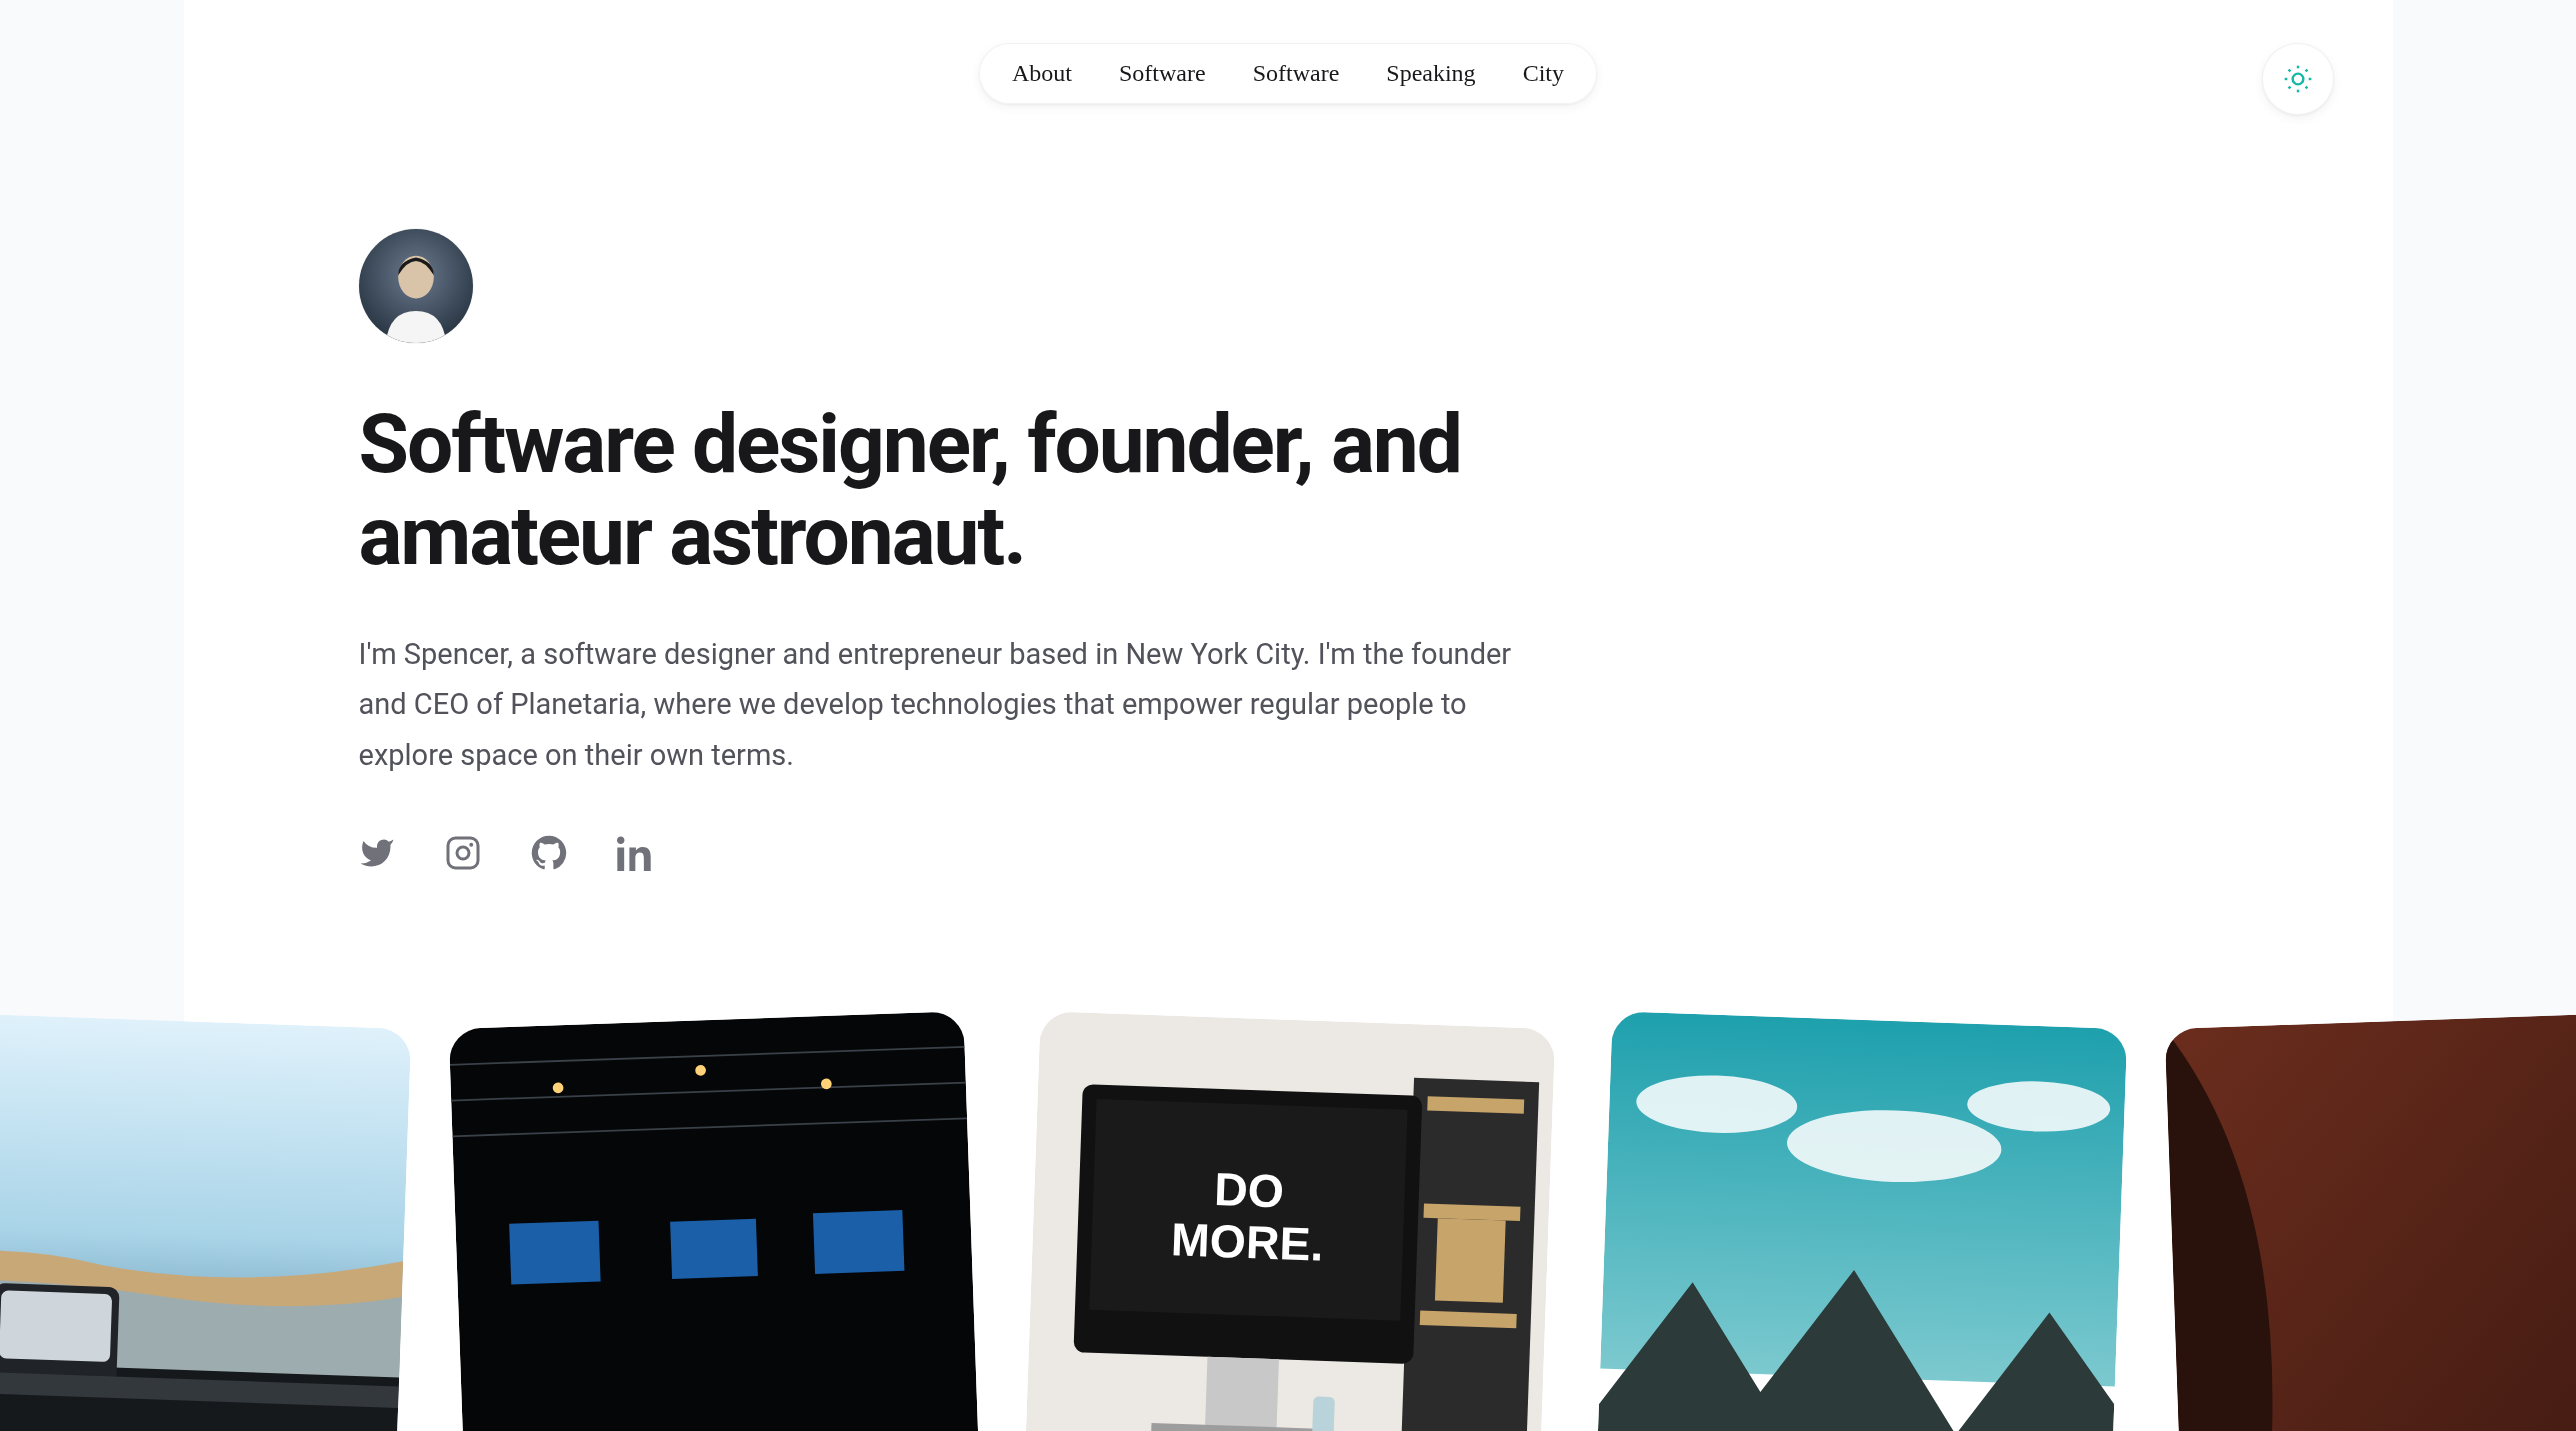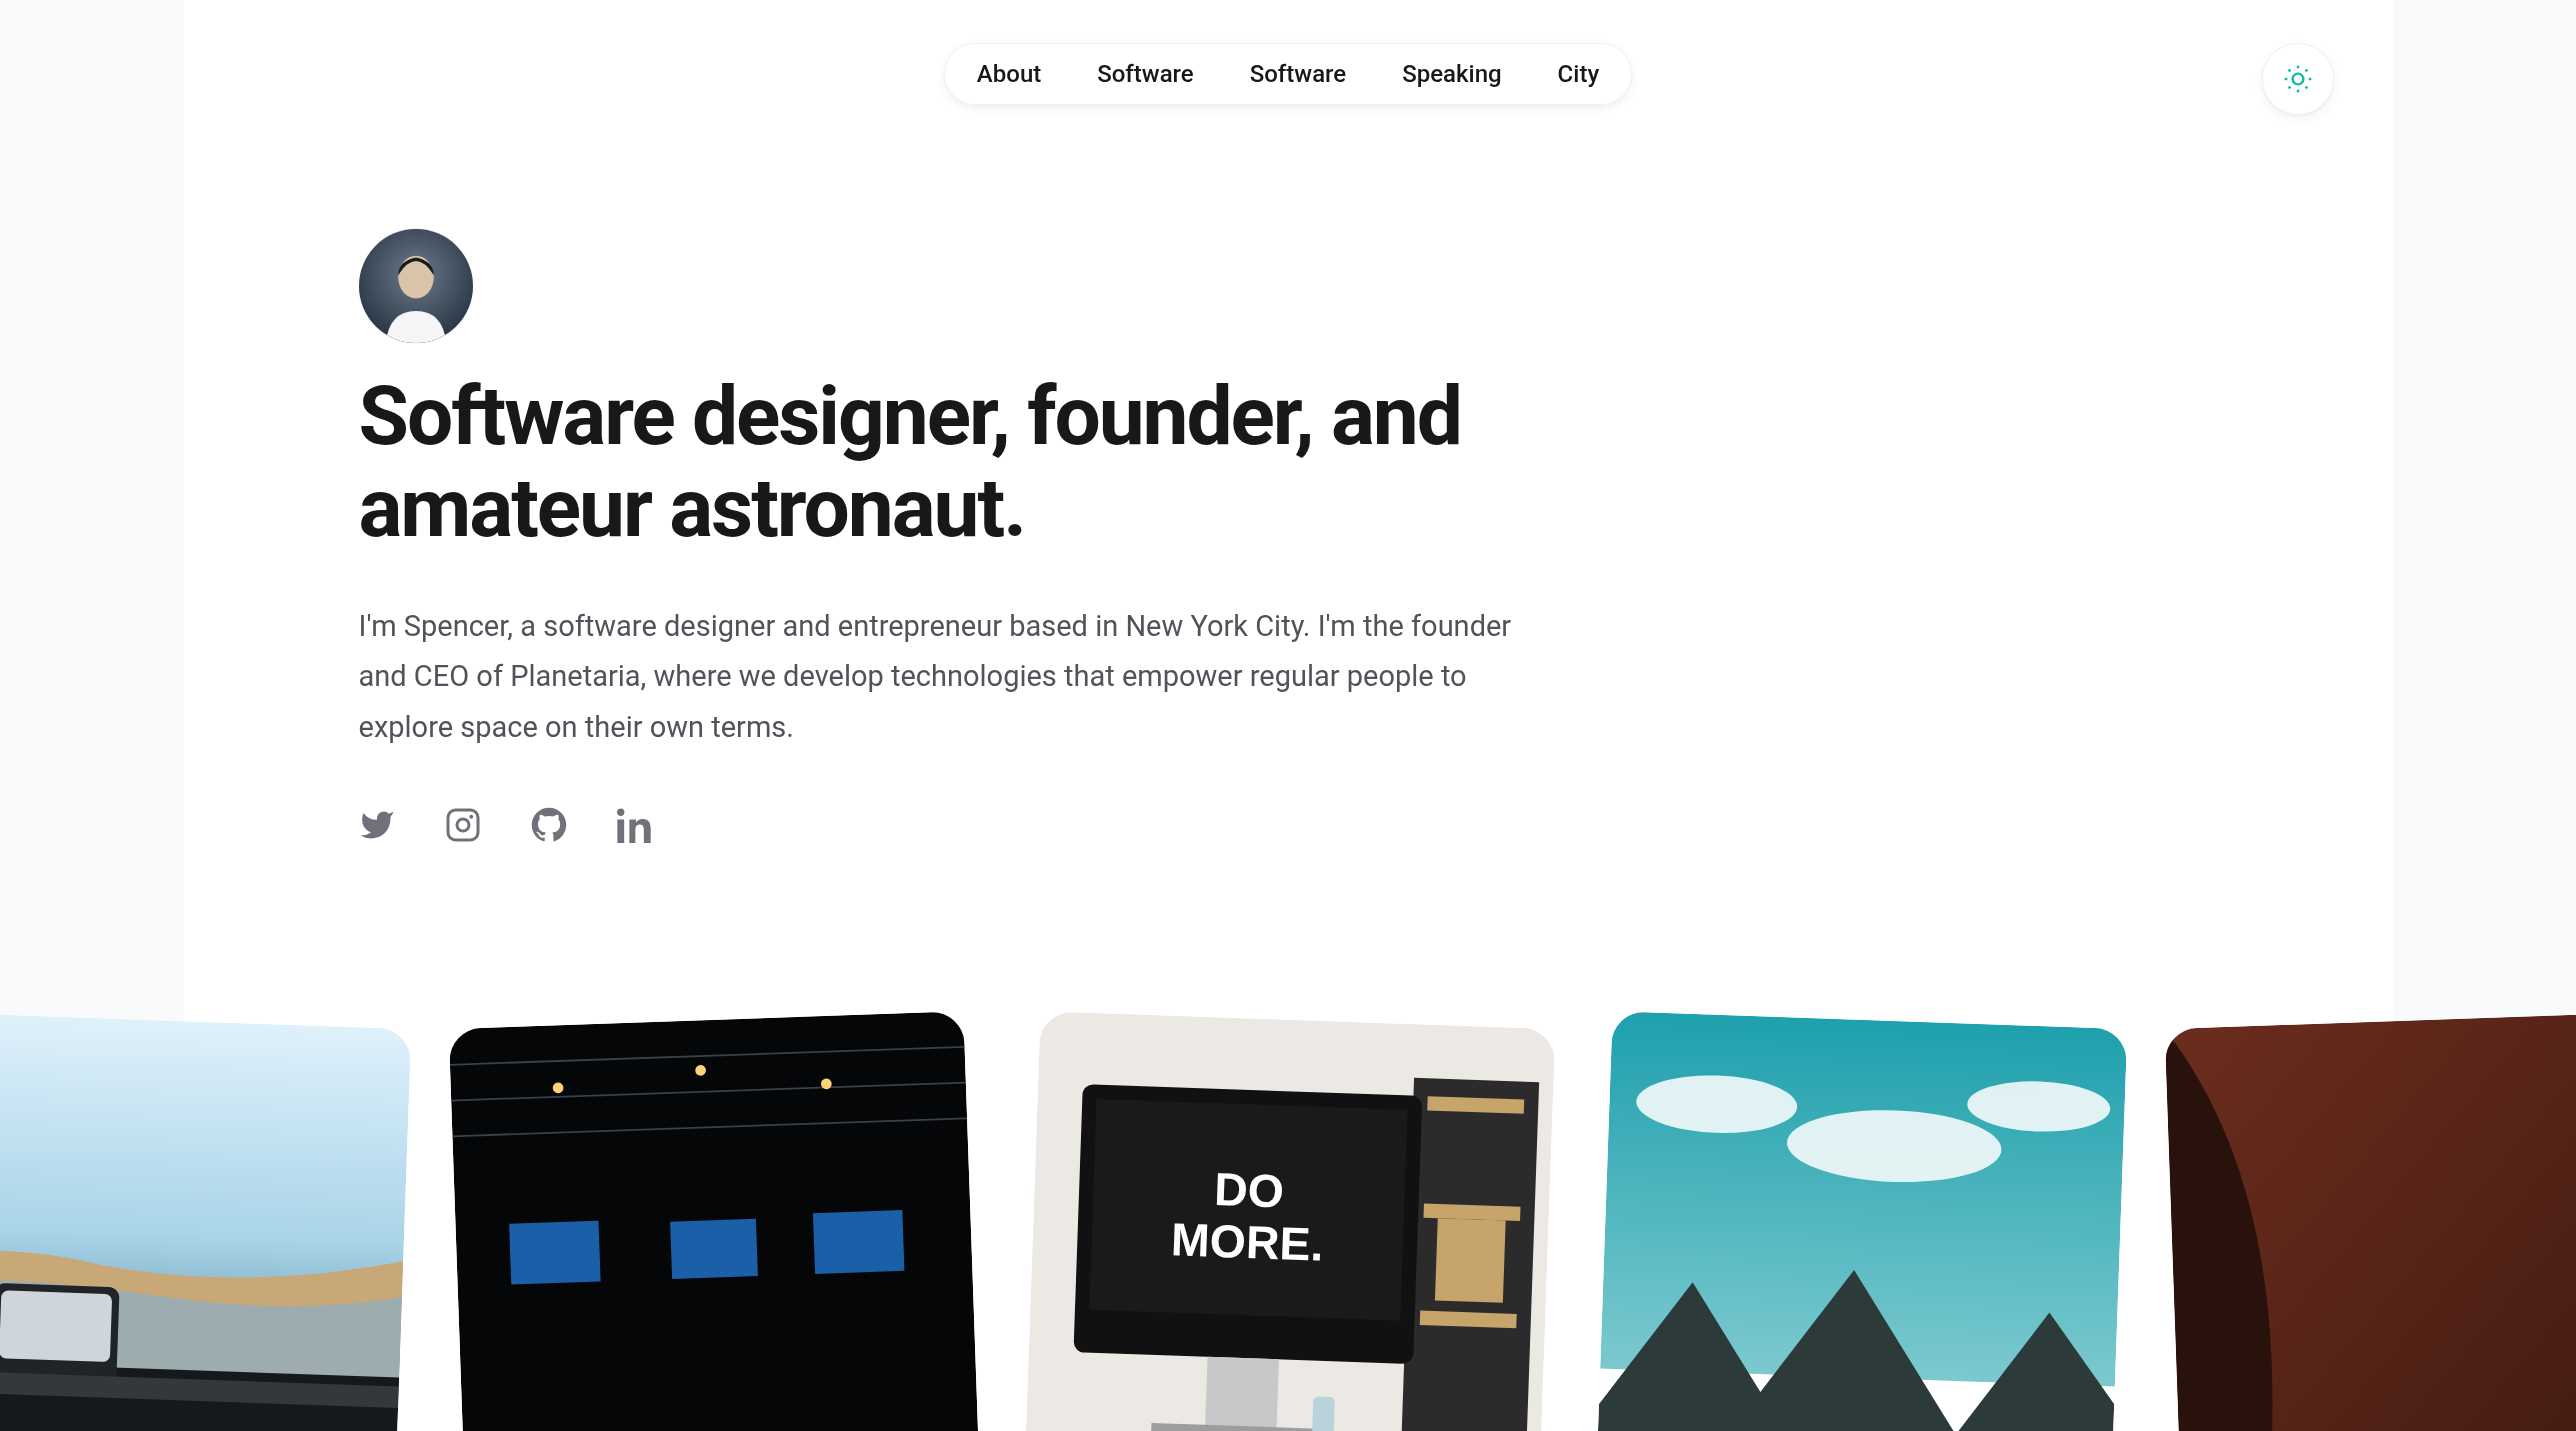--- a/index.html
+++ b/index.html
@@ -21,26 +21,27 @@
   position: absolute;
   top: 43px;
   left: 0;
   right: 0;
   display: flex;
   justify-content: center;
   align-items: center;
 }
 .nav-pill {
   display: flex;
-  gap: 13px;
+  gap: 4px;
   background: rgba(255,255,255,0.9);
   border: 0.9px solid rgba(0,0,0,0.05);
   border-radius: 894px;
   padding: 0 10.7px;
   box-shadow: 0 3.6px 10.7px rgba(0,0,0,0.05), 0 0.9px 2.7px rgba(0,0,0,0.05);
+  font-family: Liberation Serif, serif;
 }
 .nav-link {
   padding: 16px 21.5px;
   font-size: 24px;
   font-weight: 500;
   color: #18181b;
   text-decoration: none;
   cursor: pointer;
 }
 .theme-toggle {
@@ -72,21 +73,21 @@
   background: linear-gradient(135deg,#cfd9df 0%,#e2ebf0 100%);
   overflow: hidden;
   display: flex;
   align-items: center;
   justify-content: center;
   box-shadow: 0 0 0 0.9px rgba(0,0,0,0.04);
 }
 .avatar svg { width: 100%; height: 100%; }
 
 .hero-title {
-  margin-top: 28px;
+  margin-top: 56px;
   font-size: 82px;
   font-weight: 700;
   letter-spacing: -0.025em;
   color: #18181b;
   line-height: 1.12;
   max-width: 1252px;
 }
 .hero-desc {
   margin-top: 46px;
   font-size: 29px;

